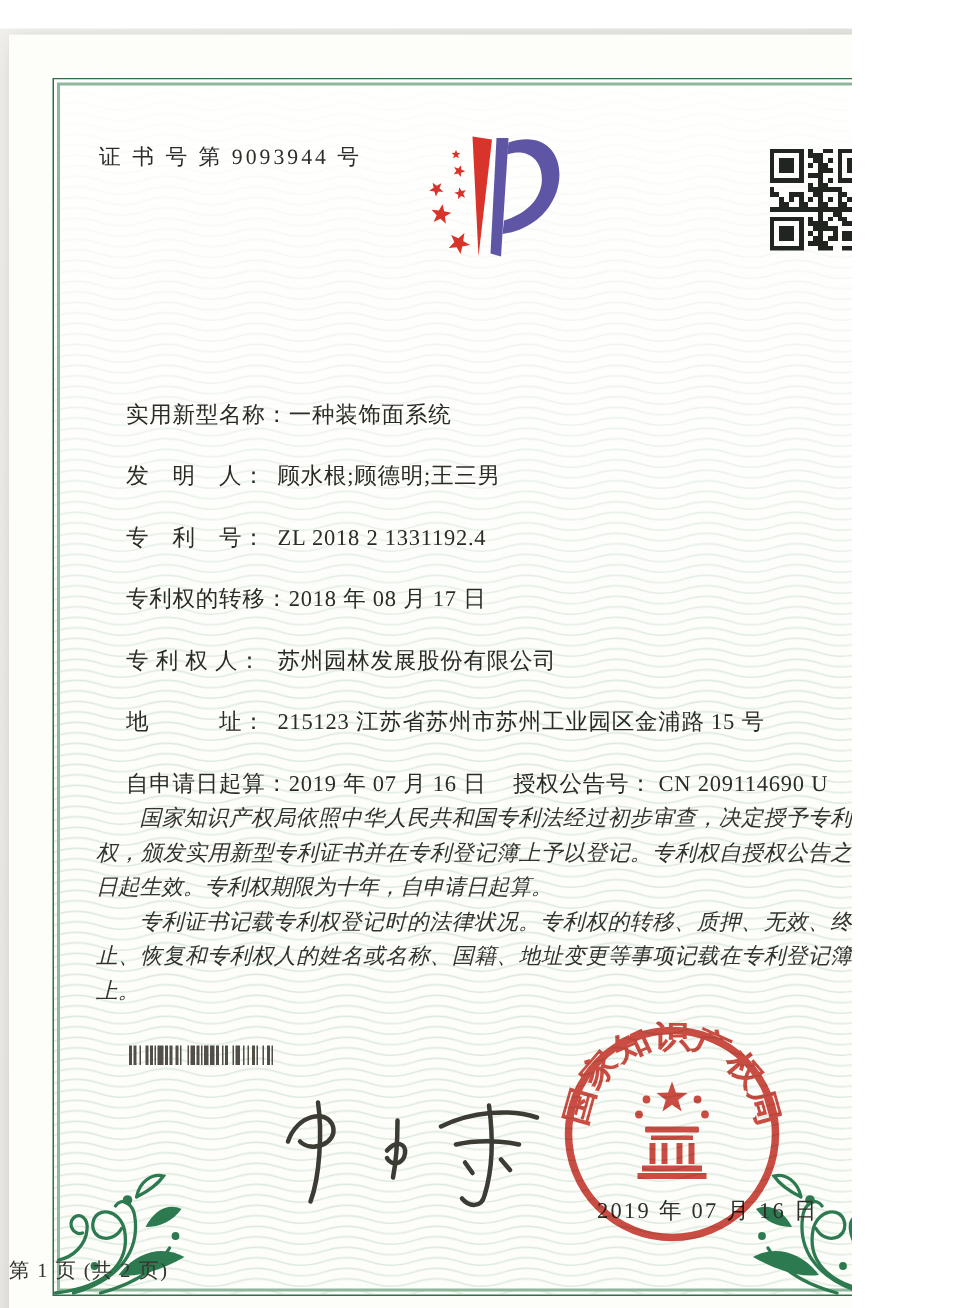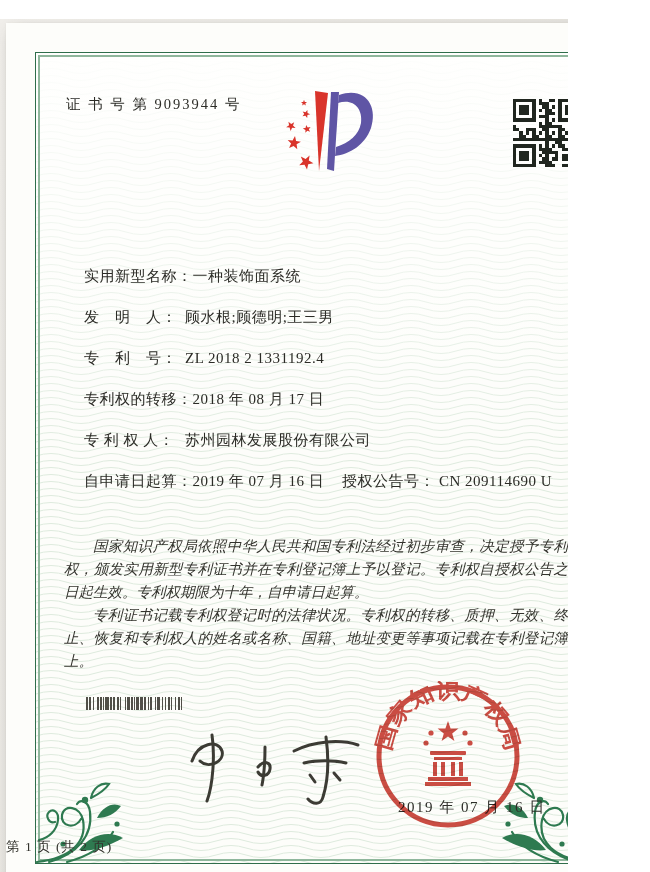--- a/index.html
+++ b/index.html
@@ -304,20 +304,23 @@
       <div class="field-row">
         <span class="field-label">专　利　号：</span><span class="field-value">ZL 2018 2 1331192.4</span>
       </div>
       <div class="field-row">
         <span class="field-label">专利权的转移：</span><span class="field-value">2018 年 08 月 17 日</span>
       </div>
       <div class="field-row">
         <span class="field-label">专 利 权 人：</span><span class="field-value">苏州园林发展股份有限公司</span>
       </div>
       <div class="field-row">
+        <span class="field-label">地　　　址：</span><span class="field-value">215123 江苏省苏州市苏州工业园区金浦路 15 号</span>
+      </div>
+      <div class="field-row">
         <span class="field-label">自申请日起算：</span><span class="field-value">2019 年 07 月 16 日</span>
         <span class="grant-no-pair">
           <span class="field-label" style="min-width:0;margin-right:4px;">授权公告号：</span><span class="field-value">CN 209114690 U</span>
         </span>
       </div>
     </div>
 
     <div class="body-text">
       <p>国家知识产权局依照中华人民共和国专利法经过初步审查，决定授予专利权，颁发实用新型专利证书并在专利登记簿上予以登记。专利权自授权公告之日起生效。专利权期限为十年，自申请日起算。</p>
       <p>专利证书记载专利权登记时的法律状况。专利权的转移、质押、无效、终止、恢复和专利权人的姓名或名称、国籍、地址变更等事项记载在专利登记簿上。</p>

